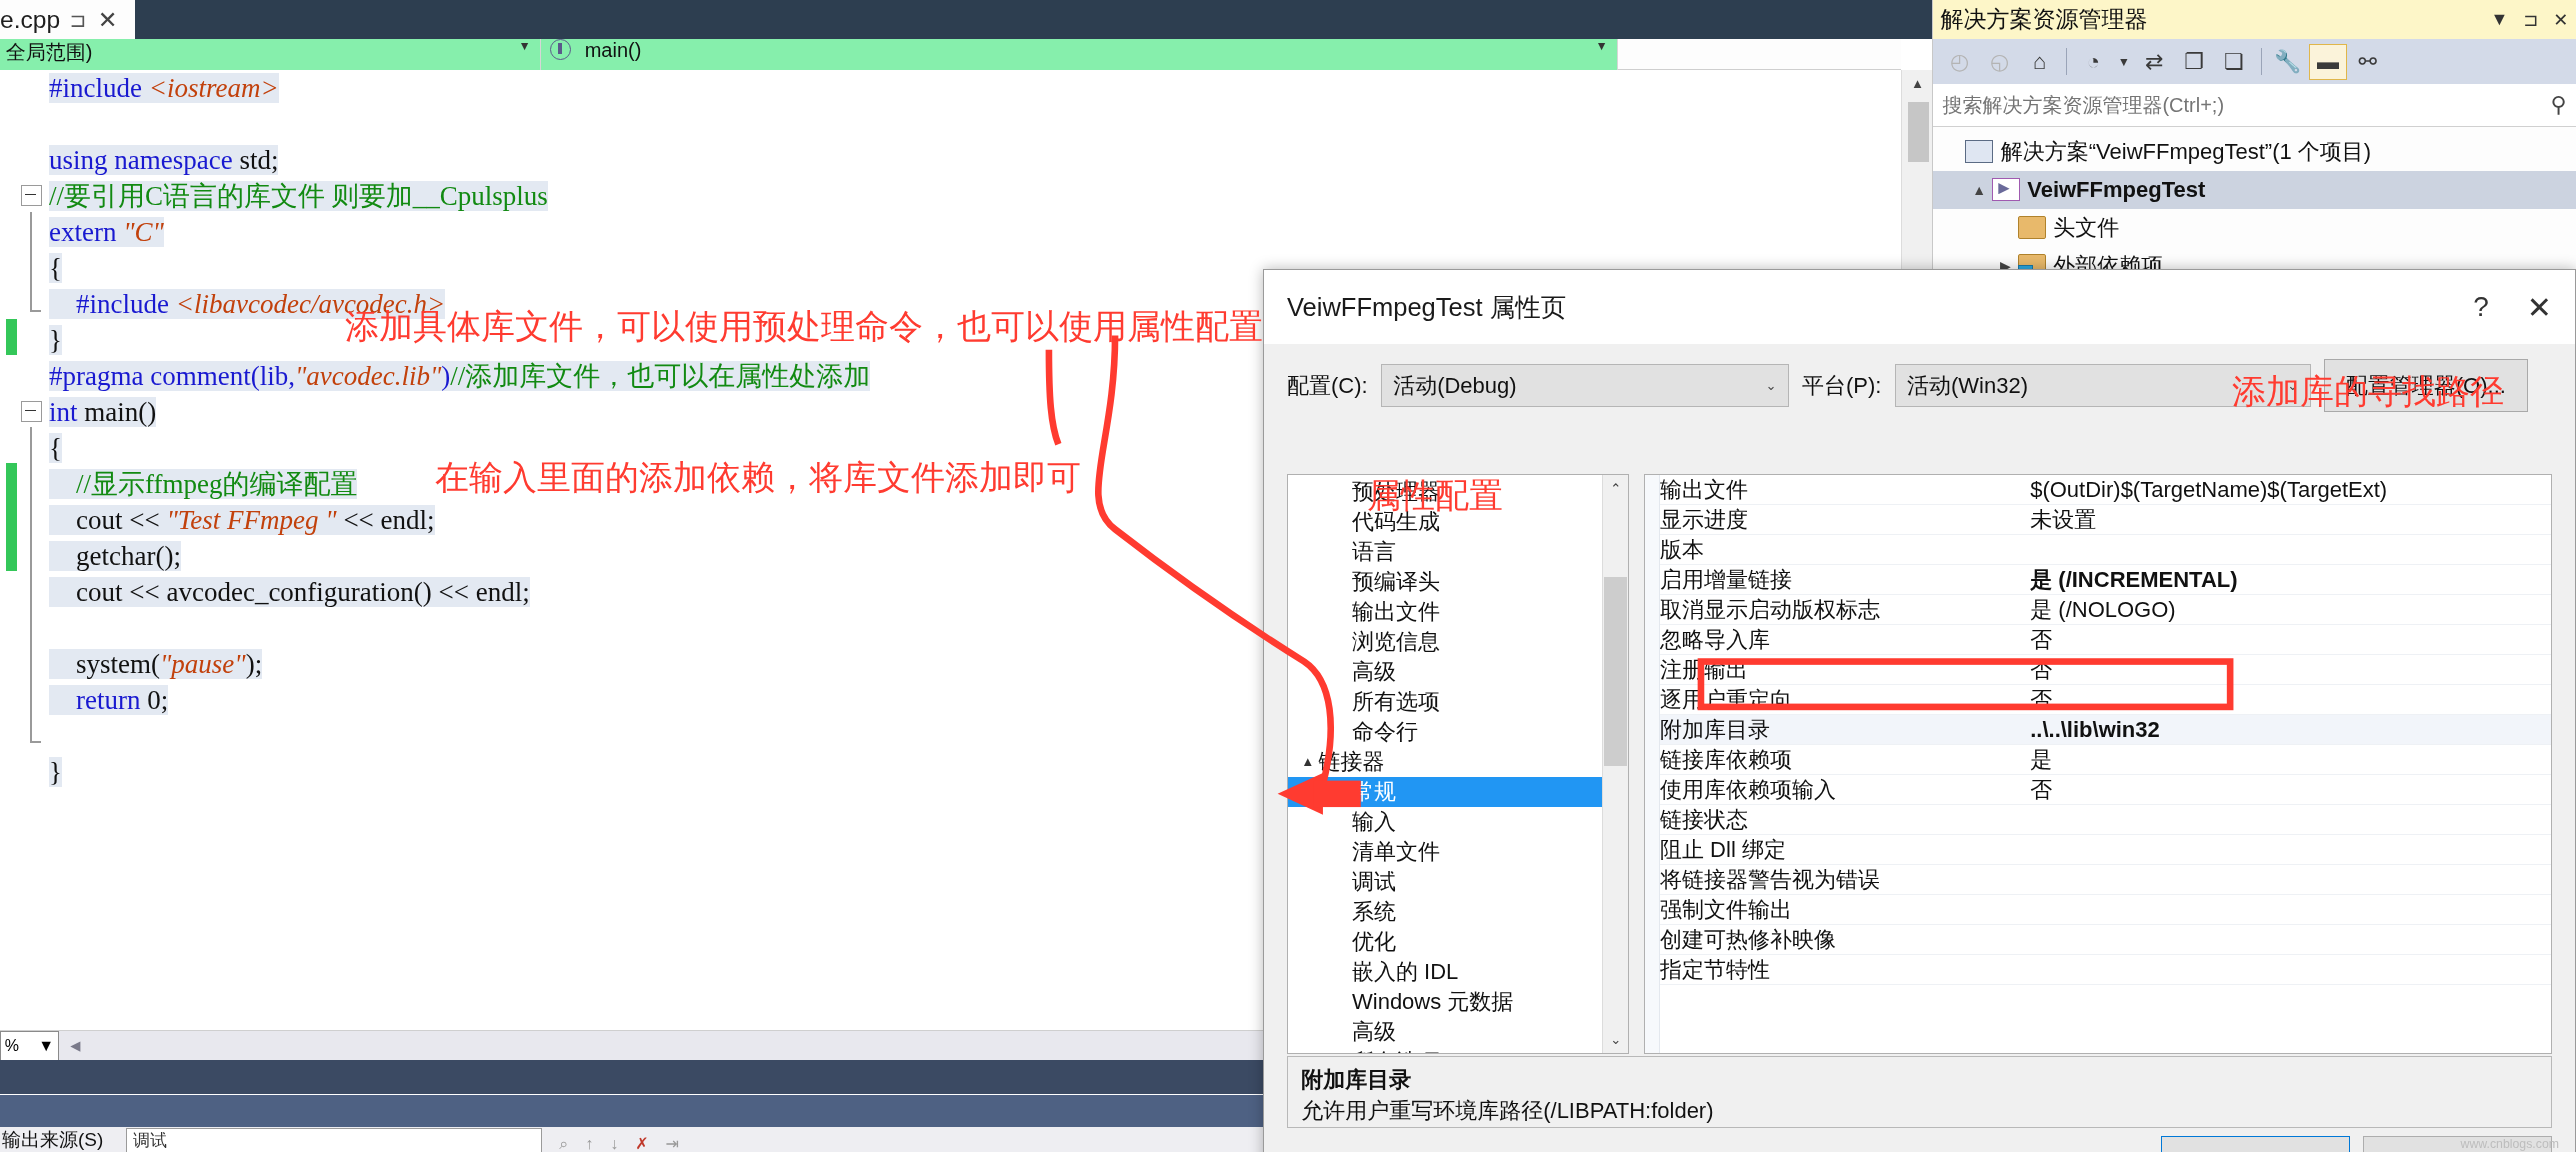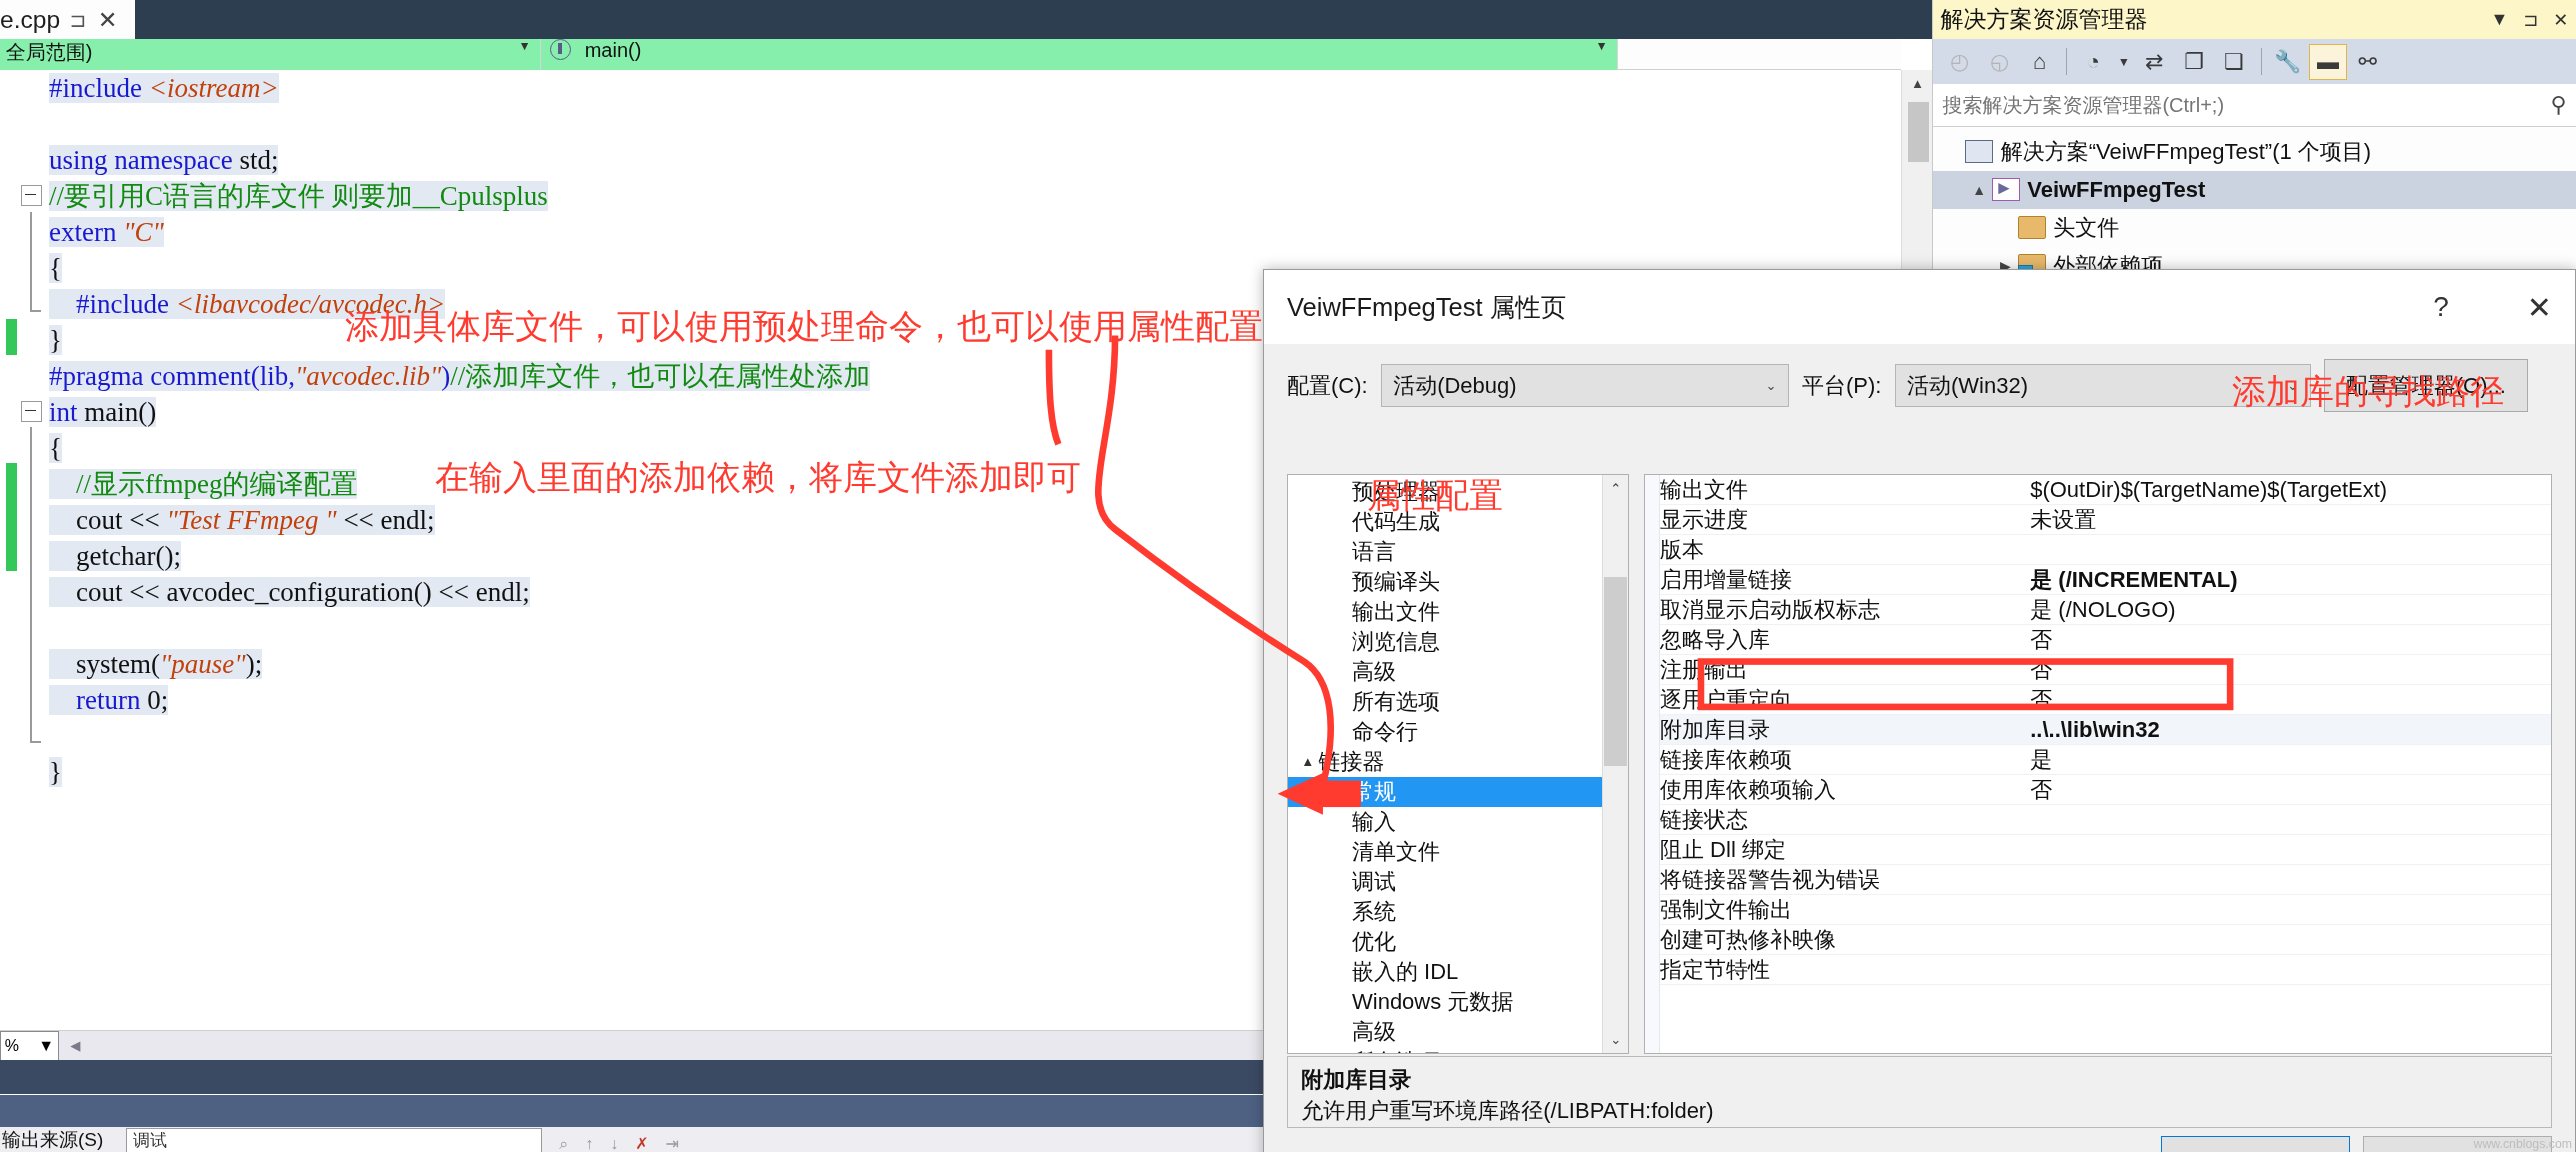--- a/index.html
+++ b/index.html
@@ -103,21 +103,21 @@
   .ico-proj:after { content:""; position:absolute; left:5.7px; top:3.8px; width:11.3px; height:11.3px;
      background:#6a6a9a; clip-path:polygon(0 0,100% 50%,0 100%); }
   .ico-folder { background:#e8b96b; border:0.9px solid #b0822c; border-radius:1.9px; }
   .ico-folder-dep { background:#e8b96b; border:0.9px solid #b0822c; border-radius:1.9px; }
   .ico-folder-dep:after { content:""; position:absolute; left:-0.9px; bottom:-3.8px; width:13.2px; height:13.2px;
      background:#2aa7e0; border:0.9px solid #1c7aa8; }
 
   
   .dlg { position:absolute; left:1263px; top:269px; width:1313px; height:898px; background:#f0f0f0;
      border:0.9px solid #9a9a9a; box-shadow:0 0 13.2px rgba(0,0,0,.28); }
-  .dlg-title { height:74px; background:#ffffff; display:flex; align-items:center; padding:0 23px;gap:40px; }
+  .dlg-title { height:74px; background:#ffffff; display:flex; align-items:center; padding:0 23px; }
   .dlg-title-text { font-size:25.5px; color:#1a1a1a; flex:1; }
   .dlg-help { font-size:28px; color:#333; margin-right:38px; }
   .dlg-close { font-size:30px; color:#333; }
   .dlg-cfgrow { display:flex; align-items:center; padding:15px 23px 0 23px; gap:13.2px; }
   .dlg-lab { font-size:22px; color:#111; }
   .dlg-combo { height:43px; background:#e1e1e1; border:0.9px solid #b5b5b5; display:flex; align-items:center;
      justify-content:space-between; padding:0 11.3px; font-size:22px; color:#111; }
   .dlg-combo.cfg { width:408px; }
   .dlg-combo.plat { width:416px; }
   .dlg-combo .cv { font-size:13.2px; color:#444; }
@@ -157,21 +157,21 @@
      border:0.9px solid #b8b8b8; padding:7.6px 13.2px; }
   .desc-title { font-size:22px; font-weight:bold; color:#111; }
   .desc-body { font-size:22px; color:#111; margin-top:1.9px; }
   .dlg-footer { position:absolute; right:23px; bottom:-19px; display:flex; gap:13.2px; }
   .foot-btn { width:189px; height:49px; background:#e1e1e1; border:0.9px solid #adadad; }
   .foot-btn.primary { border:1.9px solid #0078d7; }
 
   
   .anno { position:absolute; color:#ff3b30; font-size:34px; white-space:nowrap; pointer-events:none; }
   .anno-svg { position:absolute; left:0; top:0; width:2576px; height:1153px; pointer-events:none; }
-  .wm { position:absolute; right:4px; bottom:1.9px; font-size:12.3px; color:#bdbdbd; }
+  .wm { position:absolute; right:17px; bottom:1.9px; font-size:12.3px; color:#bdbdbd; }
 </style>
 </head>
 <body>
 
 <div id="root">
 
   <div class="vs-editor-pane">
 
     <div class="tabstrip">
       <div class="tab-active">

